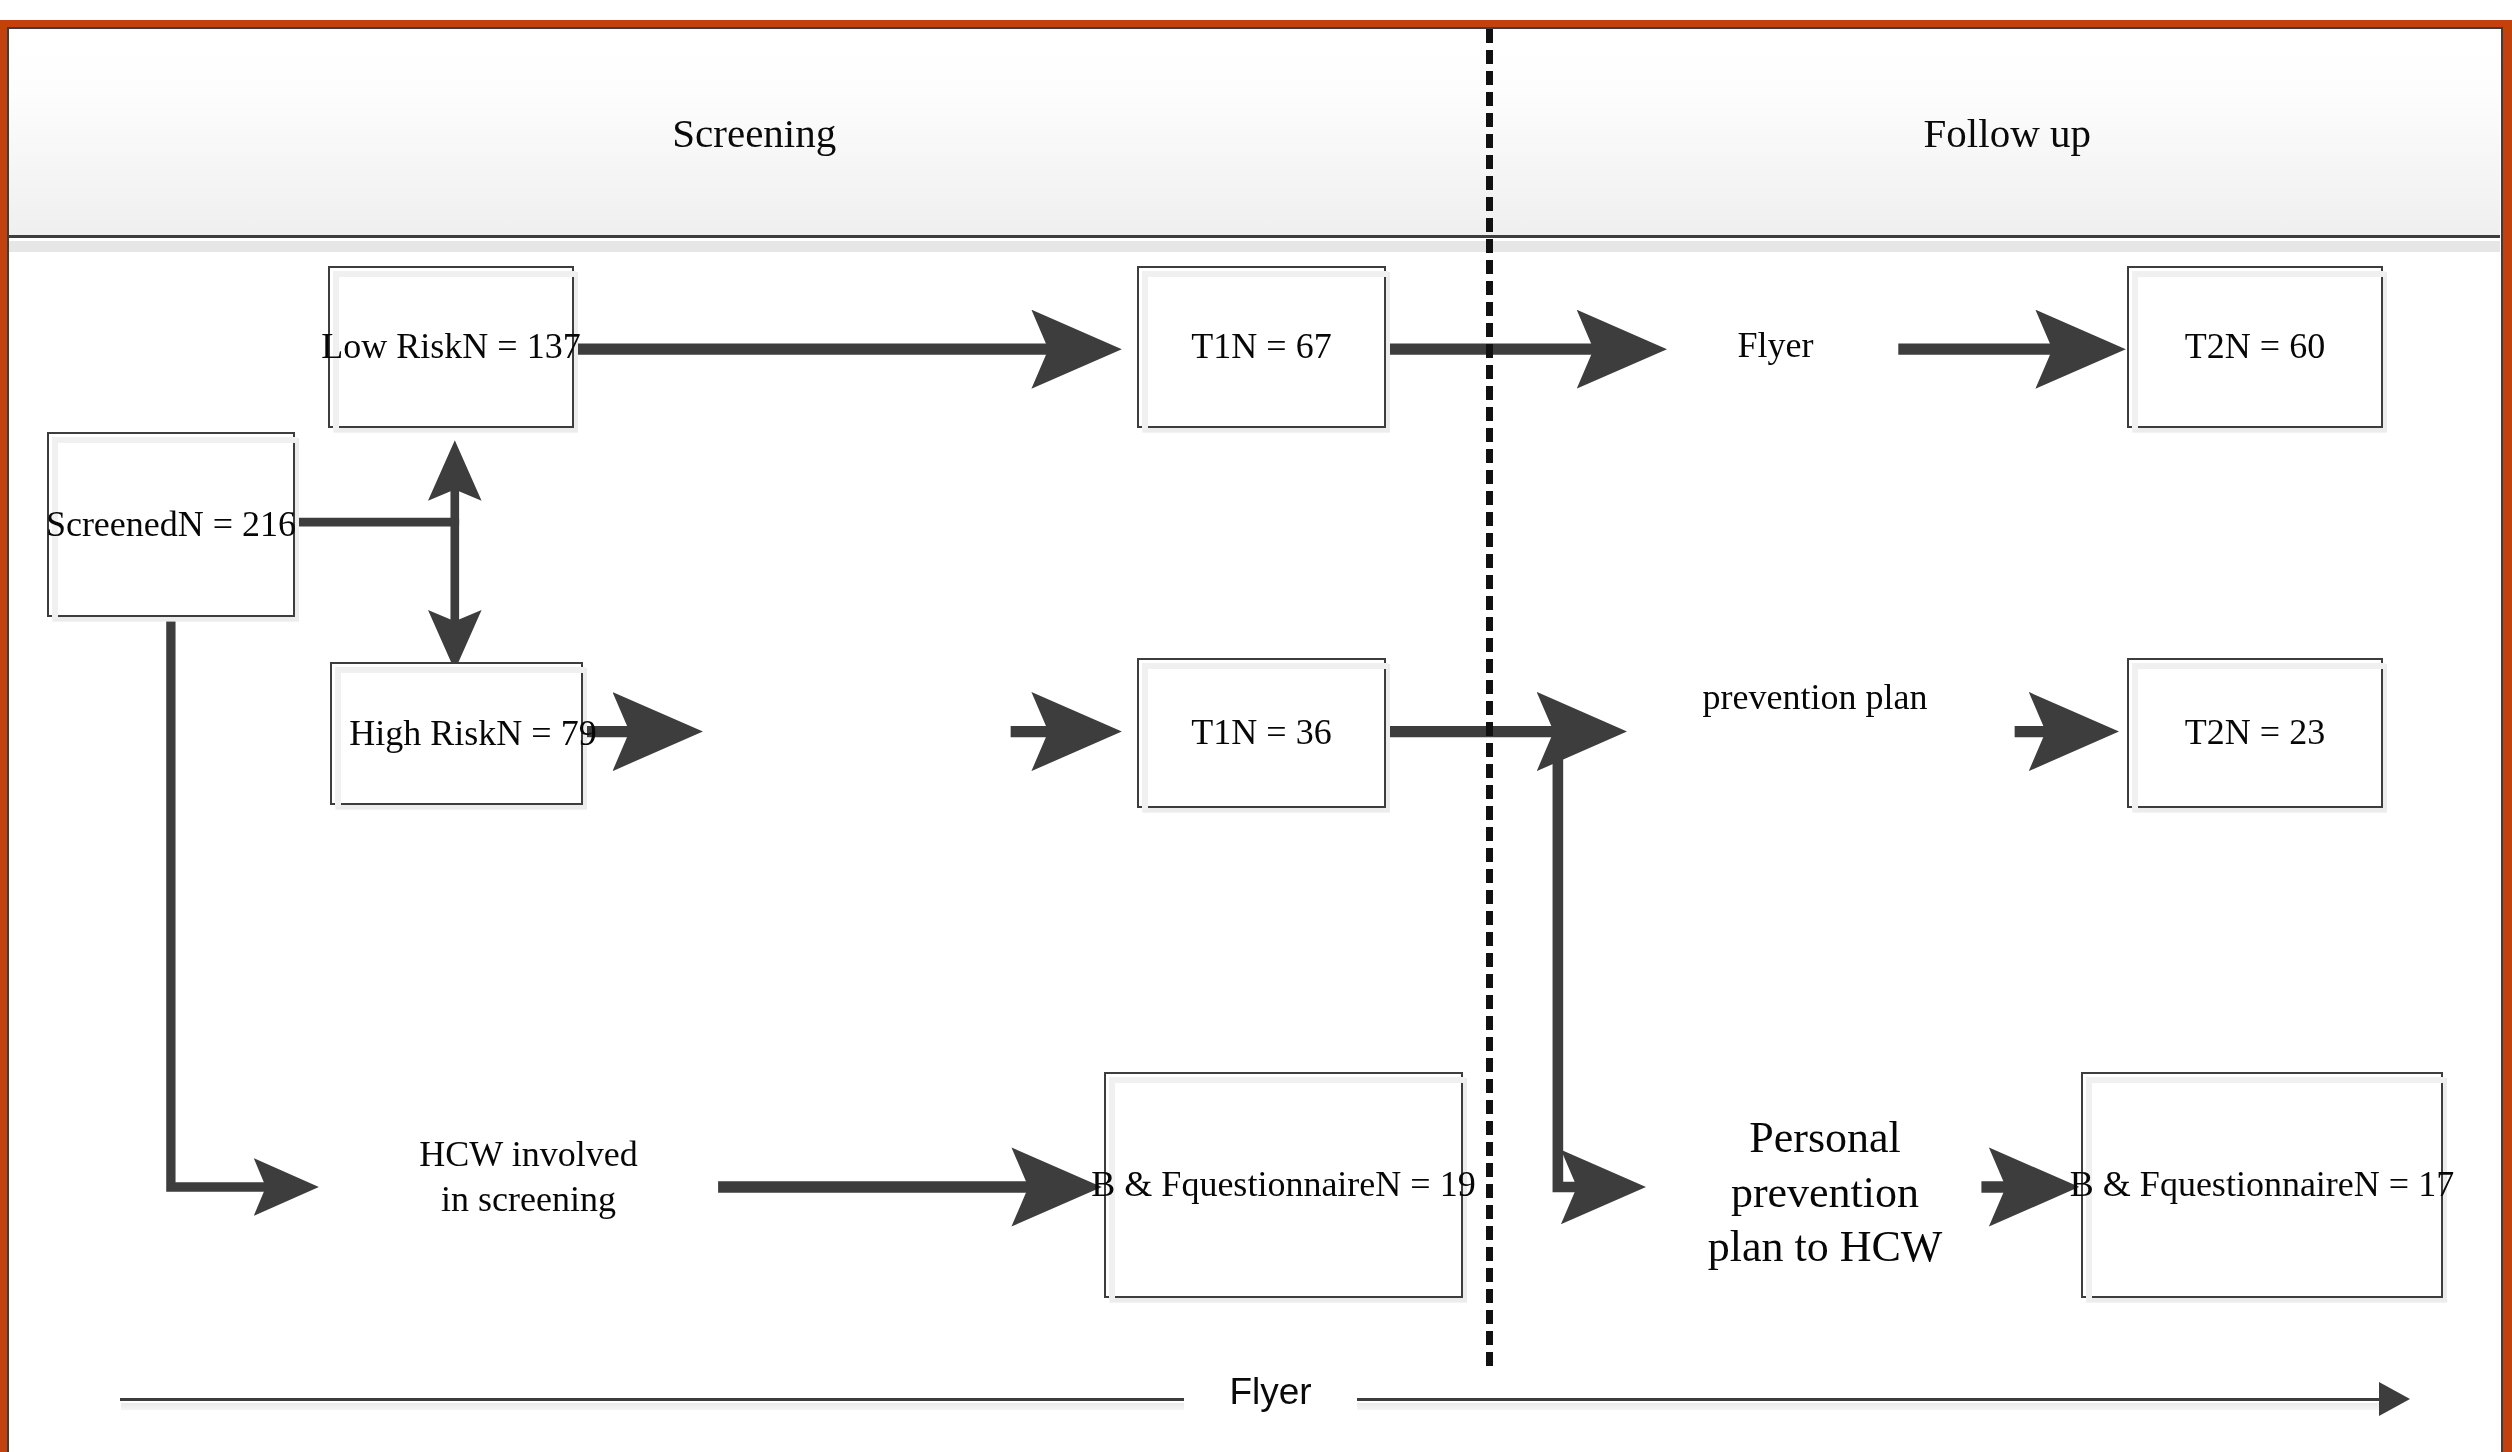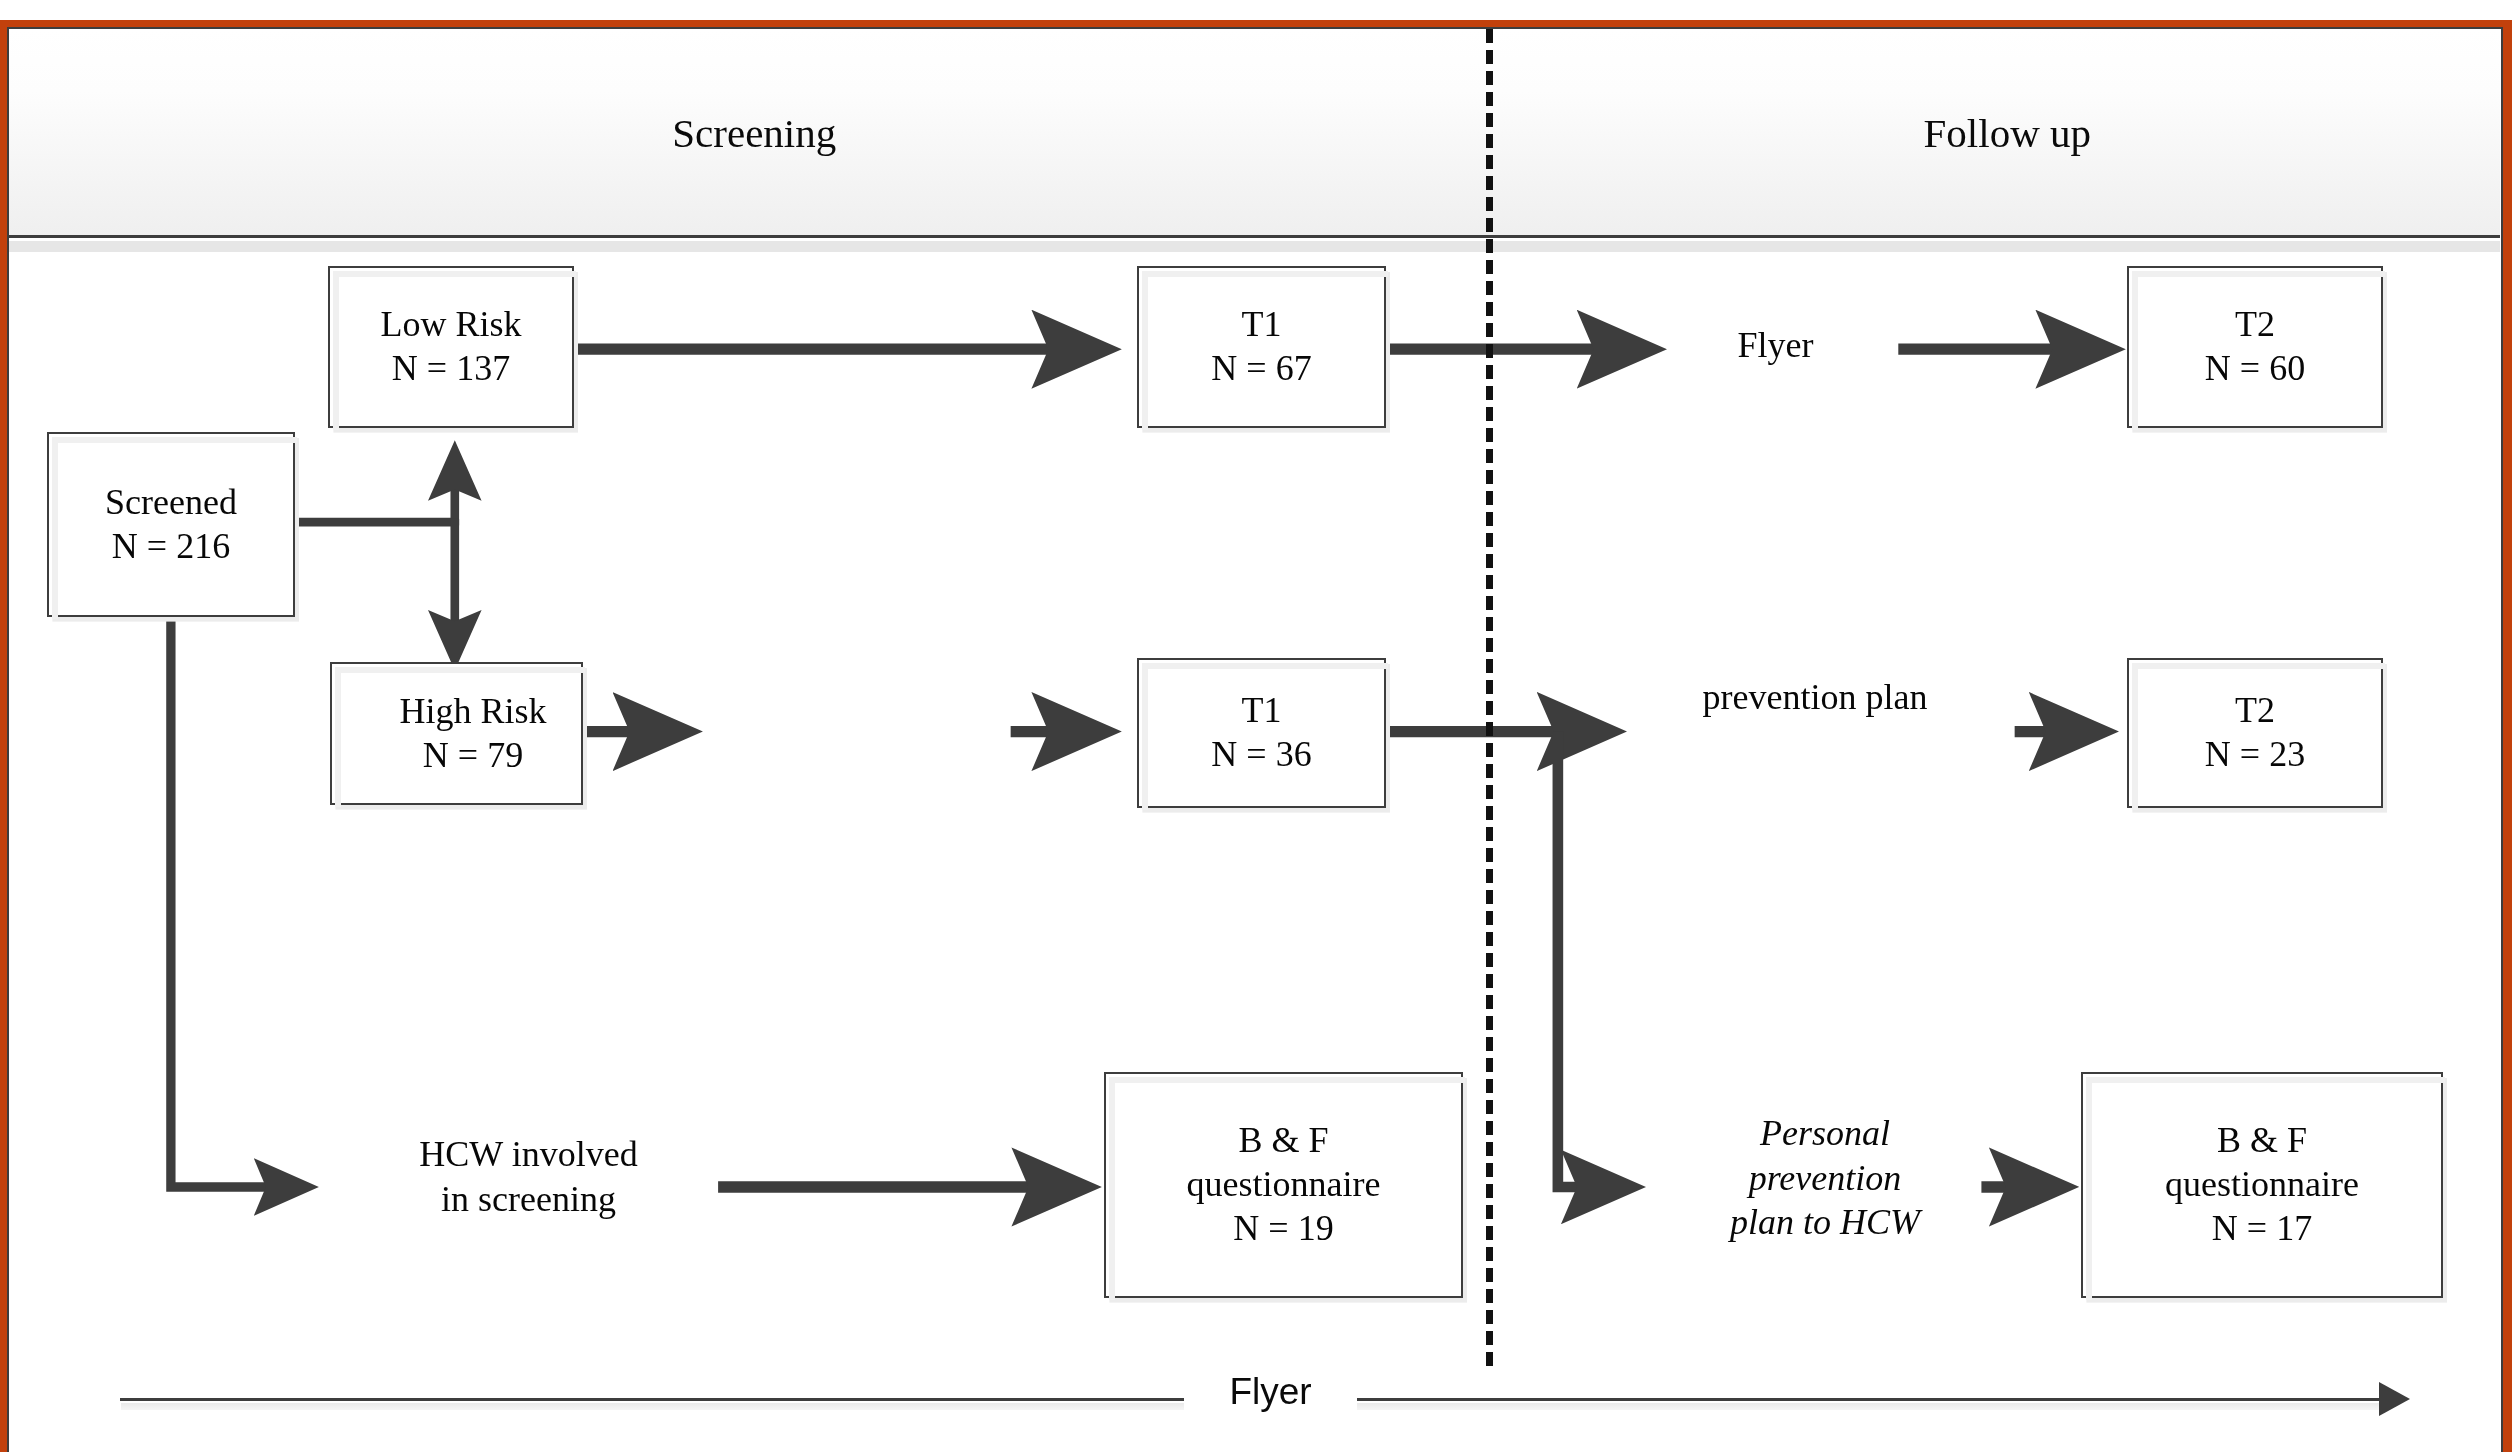--- a/index.html
+++ b/index.html
@@ -45,21 +45,21 @@
   
   #wires{position:absolute;left:0;top:0;width:2512px;height:1453px;pointer-events:none;}
 
   
   .box{
     position:absolute;
     box-sizing:border-box;
     background:#ffffff;
     border:2.7px solid #3d3d3d;
     box-shadow: 4.7px 5.3px 0 -0.7px #ececec;
-    display:flex;flex-direction:column;
+    display:flex;
     align-items:center;justify-content:center;
     color:#070707;
     line-height:1.22;
     text-align:center;
     z-index:3;
   }
   .box::before{
     content:"";position:absolute;left:3.3px;top:3.3px;right:-4px;bottom:-4px;
     border-left:6px solid #f0f0f0;border-top:6px solid #f0f0f0;
     pointer-events:none;
@@ -232,21 +232,21 @@
     <div class="ln">HCW involved</div>
     <div class="ln">in screening</div>
   </div>
 
   <div class="box" style="left:1104px;top:1052px;width:359px;height:226px;font-size:36px;">
     <span class="ln">B &amp; F</span>
     <span class="ln">questionnaire</span>
     <span class="ln">N = 19</span>
   </div>
 
-  <div class="plabel" style="left:1662px;top:1091px;width:326px;font-size:36px;font-style:italic;">
+  <div class="plabel" style="left:1662px;top:1091px;width:326px;font-size:44px;">
     <div class="ln">Personal</div>
     <div class="ln">prevention</div>
     <div class="ln">plan to HCW</div>
   </div>
 
   <div class="box" style="left:2081px;top:1052px;width:362px;height:226px;font-size:36px;">
     <span class="ln">B &amp; F</span>
     <span class="ln">questionnaire</span>
     <span class="ln">N = 17</span>
   </div>

